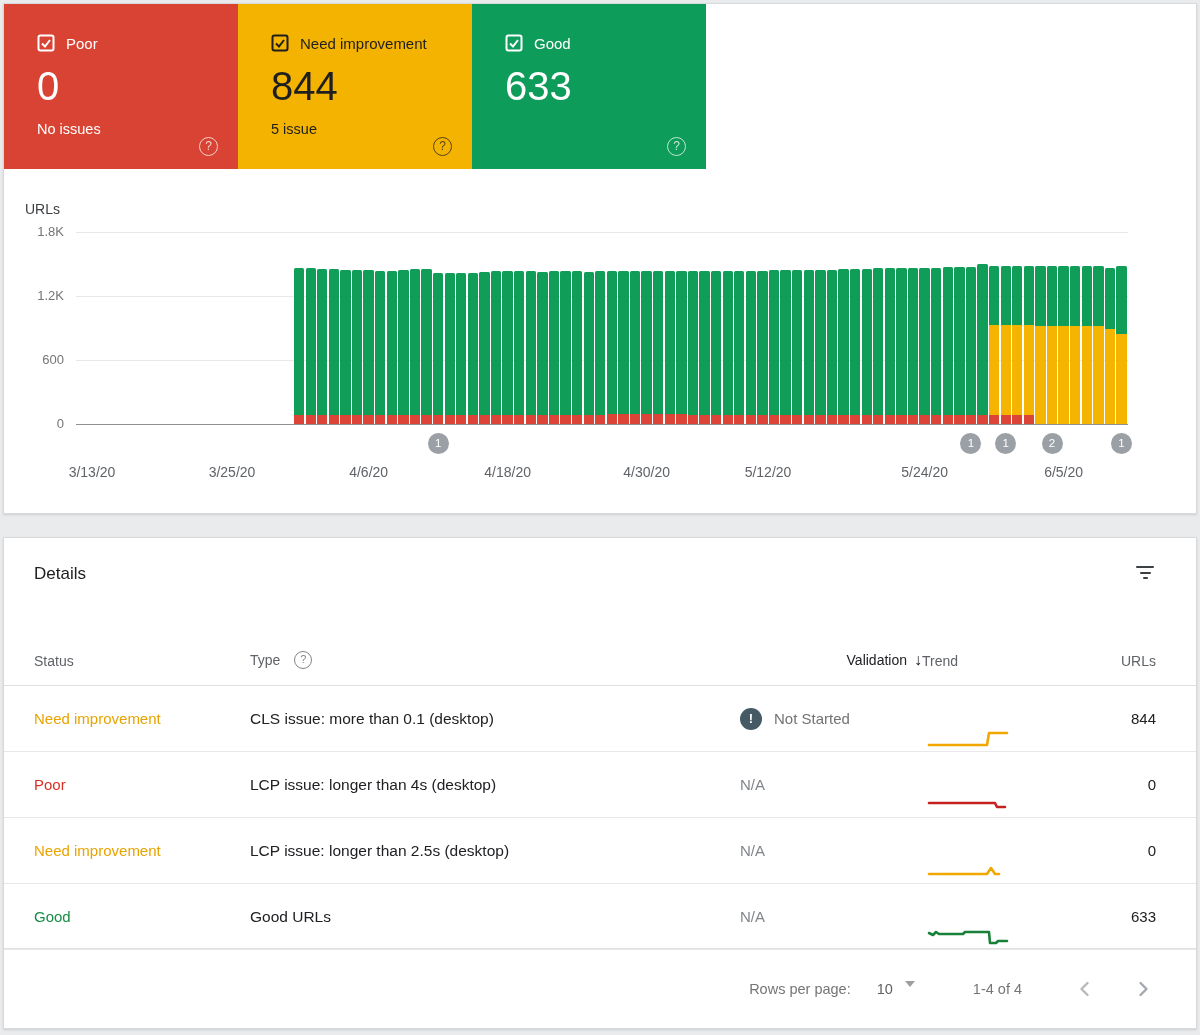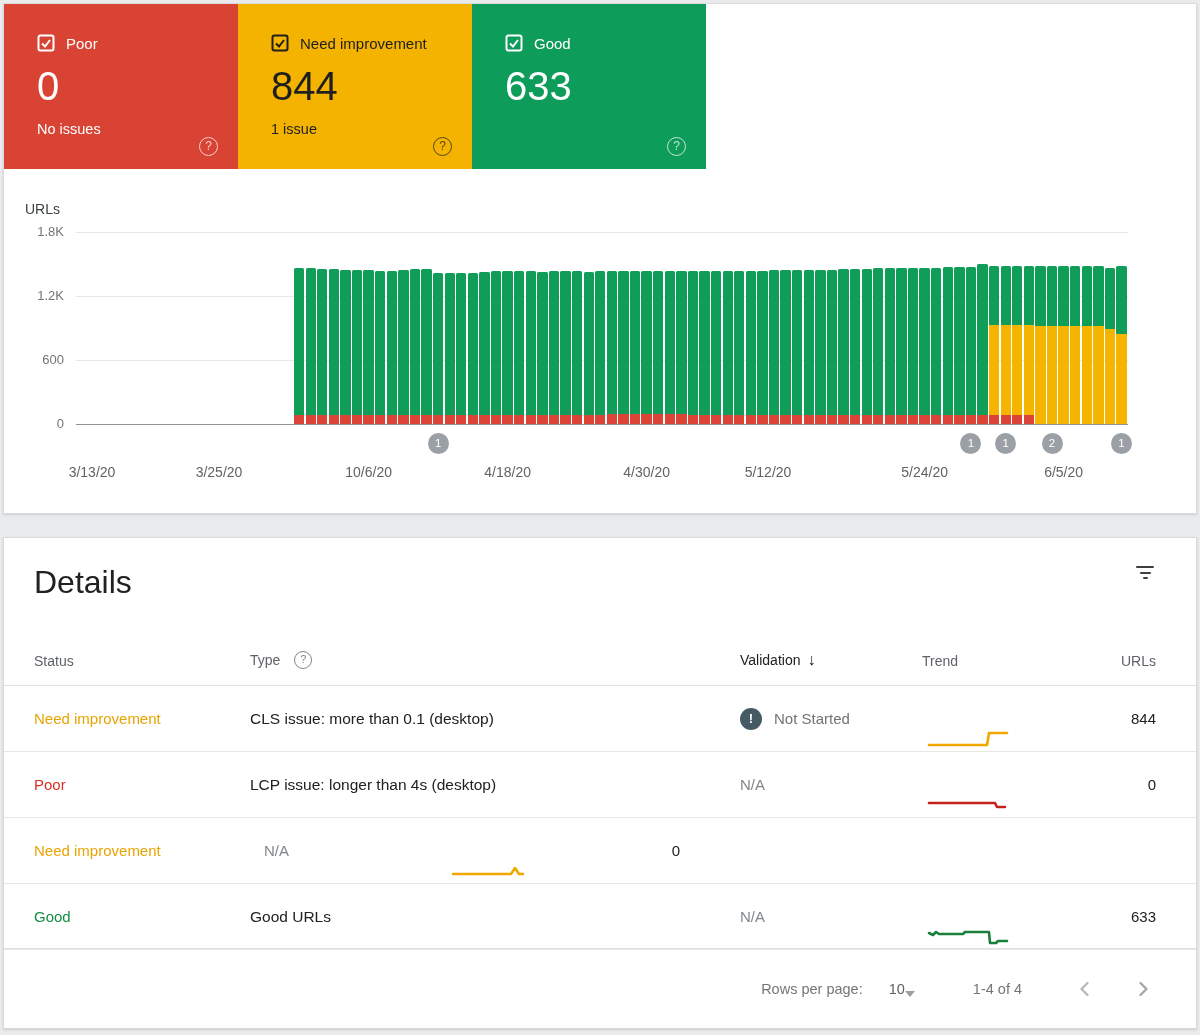--- a/index.html
+++ b/index.html
@@ -53,35 +53,35 @@
   .badge {
     position:absolute; top:429px;
     width:21px; height:21px; border-radius:50%;
     background:#9aa0a6; color:#fff;
     font-size:11.5px; line-height:21px; text-align:center;
     cursor:pointer;
   }
 
   
   .details-head { height:64px; padding:26px 40px 0 30px; display:flex; justify-content:space-between; align-items:flex-start; }
-  .details-title { font-size:32px; color:#212121; font-weight:400; }
+  .details-title { font-size:17px; color:#212121; font-weight:400; }
   .filter-btn { width:22px; height:20px; padding-top:2px; cursor:pointer; display:flex; flex-direction:column; align-items:center; gap:3.5px; }
   .filter-btn span { display:block; height:2px; background:#3c4043; border-radius:1px; }
   .filter-btn .f1{ width:18px; } .filter-btn .f2{ width:11px; } .filter-btn .f3{ width:5px; }
 
   .tgrid { display:flex; align-items:center; padding:0 40px 0 30px; }
   .col-status { width:216px; flex:none; }
   .col-type { flex:1; display:flex; align-items:center; gap:14px; }
   .col-validation { width:196px; flex:none; display:flex; align-items:center; padding-left:14px; }
   .col-trend { width:154px; flex:none;margin-top:43px; }
   .col-urls { width:80px; flex:none; text-align:right; }
 
   .thead { height:84px; align-items:flex-end; padding-bottom:16px; border-bottom:1px solid #e0e0e0; font-size:14px; color:#5f6368; }
   .thead .hcell { cursor:pointer; }
-  .thead .sorted { color:#202124; display:flex; align-items:center; gap:7px; }
+  .thead .sorted { color:#202124; display:flex; align-items:center; gap:7px;justify-content:flex-end; }
   .sort-arrow { font-size:16px; color:#202124; }
   .type-help {
     width:18px; height:18px; border-radius:50%;
     border:1.5px solid #80868b; color:#80868b;
     font-size:11px; line-height:15px; text-align:center; cursor:pointer;
   }
 
   .trow { height:66px; border-bottom:1px solid #e8e8e8; font-size:15px; cursor:pointer; }
   .trow:last-of-type { border-bottom:none; }
   .status-cell { font-size:15px; }
@@ -96,21 +96,21 @@
   .vtext.na { color:#80868b; }
   .urls-cell { color:#202124; }
 
   .tfoot {
     position:absolute; bottom:0; left:0; right:0; height:80px;
     border-top:1px solid #e0e0e0;
     display:flex; align-items:center; justify-content:flex-end;
     padding-right:40px; font-size:14.5px; color:#757575;
   }
   .rpp-label { margin-right:26px; }
-  .rpp-value { display:flex; align-items:flex-end; color:#616161; cursor:pointer; margin-right:58px; }
+  .rpp-value { display:flex; align-items:flex-start; gap:12px; color:#616161; cursor:pointer; margin-right:58px; }
   .caret { width:0; height:0; border-left:5px solid transparent; border-right:5px solid transparent; border-top:6px solid #9e9e9e; }
   .range-label { margin-right:50px; }
   .page-btn { width:26px; height:26px; background:none; border:none; cursor:pointer; padding:0; }
   .page-btn svg { display:block; }
   .prev-btn { margin-right:32px; }
 </style>
 </head>
 <body>
 
 <div class="page">
@@ -132,21 +132,21 @@
       </div>
       <div class="card" style="background: rgb(243, 179, 0); color: rgb(31, 31, 31);">
         <div class="card-label">
           <svg class="checkbox-icon" viewBox="0 0 18 18">
             <rect x="1.5" y="1.5" width="15" height="15" rx="2" fill="none" stroke="currentColor" stroke-width="2"></rect>
             <path d="M5 9.5 L8 12.5 L13 6" fill="none" stroke="currentColor" stroke-width="2"></path>
           </svg>
           <span>Need improvement</span>
         </div>
         <div class="card-value">844</div>
-        <div class="card-sub">1 issue</div>
+        <div class="card-sub">5 issue</div>
         <div class="card-help">?</div>
       </div>
       <div class="card" style="background: rgb(13, 156, 90); color: rgb(255, 255, 255);">
         <div class="card-label">
           <svg class="checkbox-icon" viewBox="0 0 18 18">
             <rect x="1.5" y="1.5" width="15" height="15" rx="2" fill="none" stroke="currentColor" stroke-width="2"></rect>
             <path d="M5 9.5 L8 12.5 L13 6" fill="none" stroke="currentColor" stroke-width="2"></path>
           </svg>
           <span>Good</span>
         </div>
@@ -457,22 +457,22 @@
         <div class="bar-stack" style="left: 1112.39px; width: 10.3px; top: 262.453px; height: 157.547px;">
           <div class="seg" style="height: 67.52px; background: rgb(15, 157, 88);"></div>
           <div class="seg" style="height: 90.0267px; background: rgb(244, 180, 0);"></div>
         </div>
         <div class="badge" style="left: 423.646px;">1</div>
         <div class="badge" style="left: 956.464px;">1</div>
         <div class="badge" style="left: 991.213px;">1</div>
         <div class="badge" style="left: 1037.55px;">2</div>
         <div class="badge" style="left: 1107.04px;">1</div>
         <div class="xtick" style="left: 46px;">3/13/20</div>
-        <div class="xtick" style="left: 173px;">3/25/20</div>
-        <div class="xtick" style="left: 322.648px;">10/6/20</div>
+        <div class="xtick" style="left: 186px;">3/25/20</div>
+        <div class="xtick" style="left: 322.648px;">4/6/20</div>
         <div class="xtick" style="left: 461.644px;">4/18/20</div>
         <div class="xtick" style="left: 600.64px;">4/30/20</div>
         <div class="xtick" style="left: 722px;">5/12/20</div>
         <div class="xtick" style="left: 878.632px;">5/24/20</div>
         <div class="xtick" style="left: 1017.63px;">6/5/20</div>
       </div>
   </section>
 
   <section class="panel details-panel">
 
@@ -524,20 +524,21 @@
       <div class="col-trend">
         <svg class="trend-svg" width="92" height="30" viewBox="0 0 90 30">
           <path fill="none" stroke-width="2.6" stroke-linejoin="round" stroke-linecap="round" d="M6 13 L72 13 L74 17 L82 17" stroke="#c5221f"></path>
         </svg>
       </div>
       <div class="col-urls urls-cell">0</div>
     </div>
 
     <div class="tgrid trow">
       <div class="col-status status-cell" style="color: rgb(232, 164, 0);">Need improvement</div>
+      <div class="col-type type-cell">LCP issue: longer than 2.5s (desktop)</div>
       <div class="col-validation">
 
         <span class="vtext na">N/A</span>
       </div>
       <div class="col-trend">
         <svg class="trend-svg" width="92" height="30" viewBox="0 0 90 30">
           <path fill="none" stroke-width="2.6" stroke-linejoin="round" stroke-linecap="round" d="M6 18 L64 18 L68 12 L72 18 L76 18" stroke="#f2a600"></path>
         </svg>
       </div>
       <div class="col-urls urls-cell">0</div>

